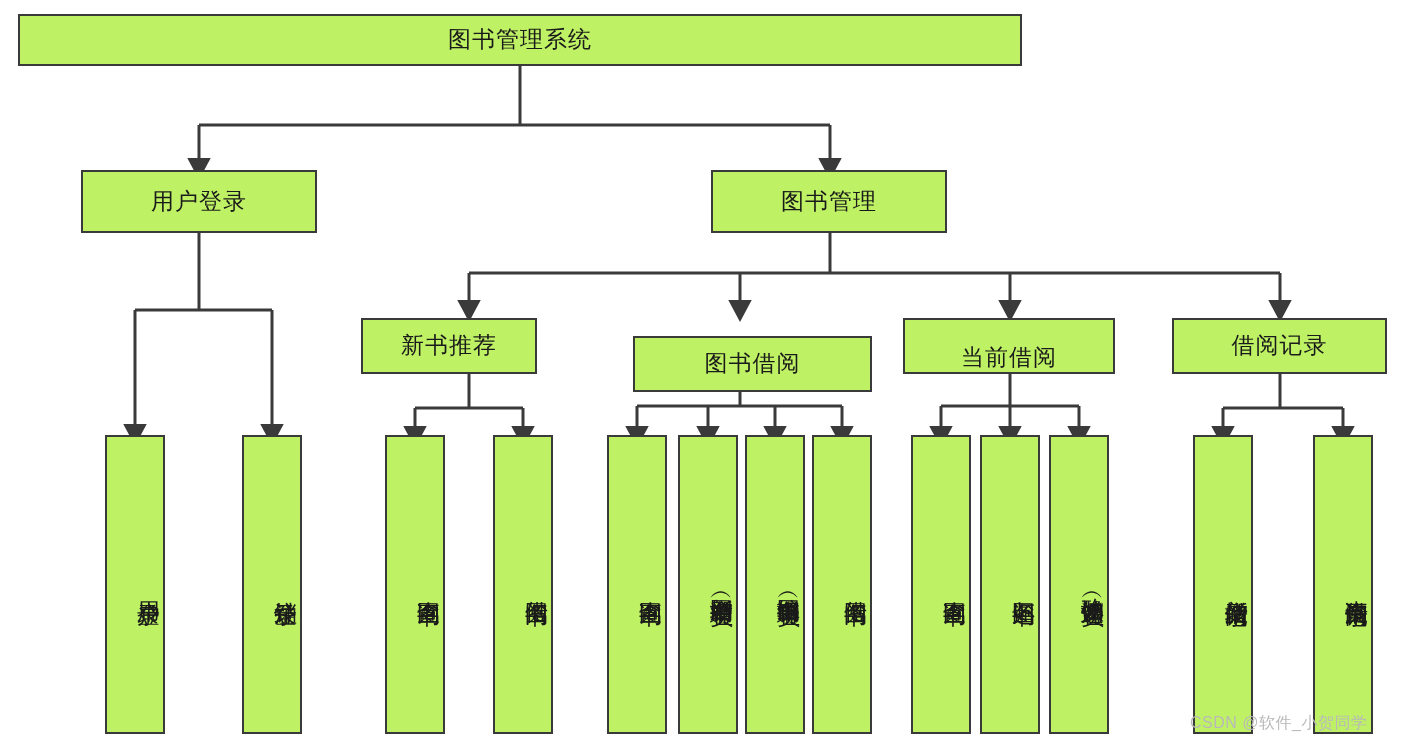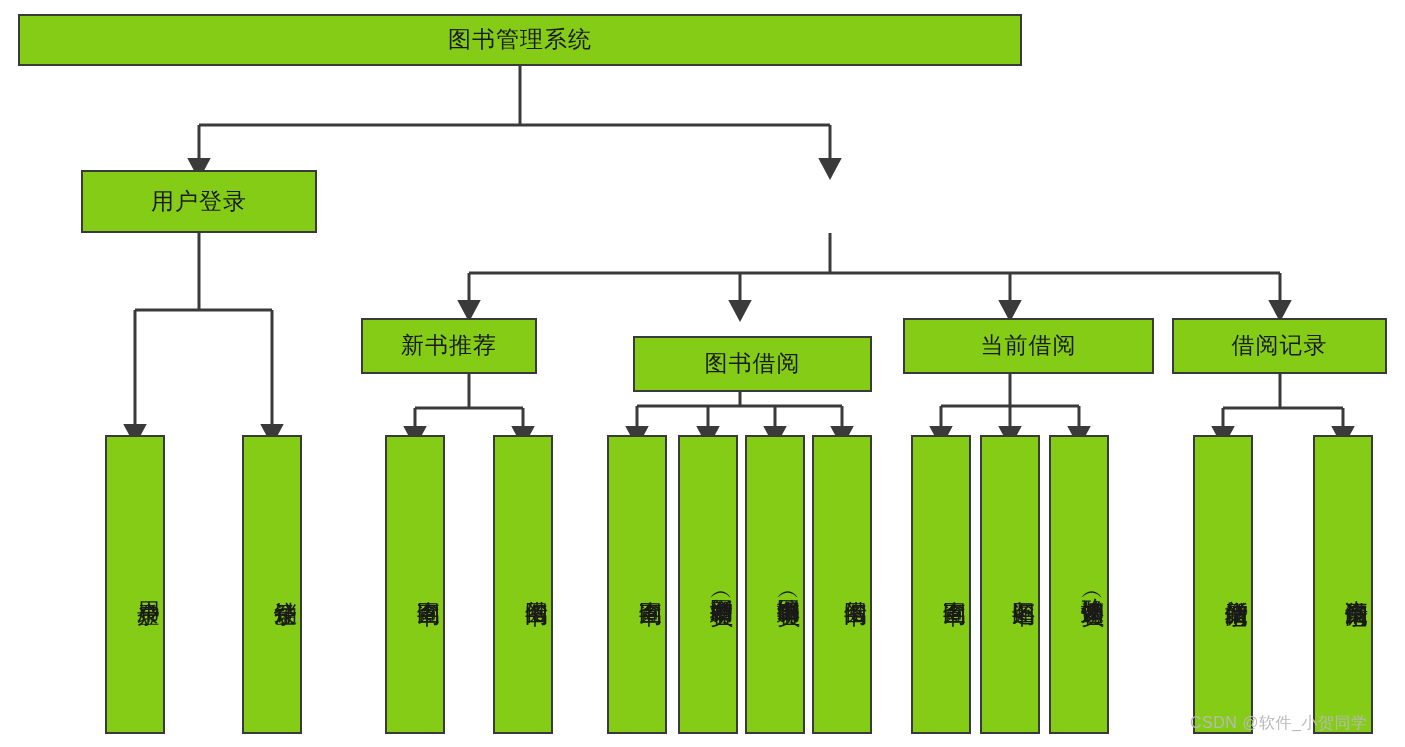--- a/index.html
+++ b/index.html
@@ -25,21 +25,21 @@
     left: 0;
     top: 0;
     width: 1405px;
     height: 747px;
     pointer-events: none;
   }
   .node-box {
     position: absolute;
     box-sizing: border-box;
     border: 2.5px solid #3a3a3a;
-    background: #84cc16;
+    background: #bef264;
     color: #1a1a1a;
     display: flex;
     align-items: center;
     justify-content: center;
     text-align: center;
     z-index: 2;
   }
   .node-box.horizontal {
     font-size: 23px;
     line-height: 1.2;
@@ -140,28 +140,31 @@
     </g>
   </svg>
 
   <div class="node-box horizontal" style="left:18px; top:14px; width:1004px; height:52px;">
     <span class="node-label">图书管理系统</span>
   </div>
 
   <div class="node-box horizontal" style="left:81px; top:170px; width:236px; height:63px;">
     <span class="node-label">用户登录</span>
   </div>
+  <div class="node-box horizontal" style="left:711px; top:170px; width:236px; height:63px;">
+    <span class="node-label">图书管理</span>
+  </div>
 
   <div class="node-box horizontal" style="left:361px; top:318px; width:176px; height:56px;">
     <span class="node-label">新书推荐</span>
   </div>
   <div class="node-box horizontal" style="left:633px; top:320px; width:239px; height:56px;margin-top:16px;">
     <span class="node-label">图书借阅</span>
   </div>
-  <div class="node-box horizontal" style="left:903px; top:318px; width:251px; height:56px;">
+  <div class="node-box horizontal" style="left:903px; top:318px; width:212px; height:56px;align-items:flex-end;">
     <span class="node-label">当前借阅</span>
   </div>
   <div class="node-box horizontal" style="left:1172px; top:318px; width:215px; height:56px;">
     <span class="node-label">借阅记录</span>
   </div>
 
   <div class="node-box vertical" style="left:105px; top:435px; width:60px; height:299px;">
     <span class="node-label">用户登录</span>
   </div>
   <div class="node-box vertical" style="left:242px; top:435px; width:60px; height:299px;">

